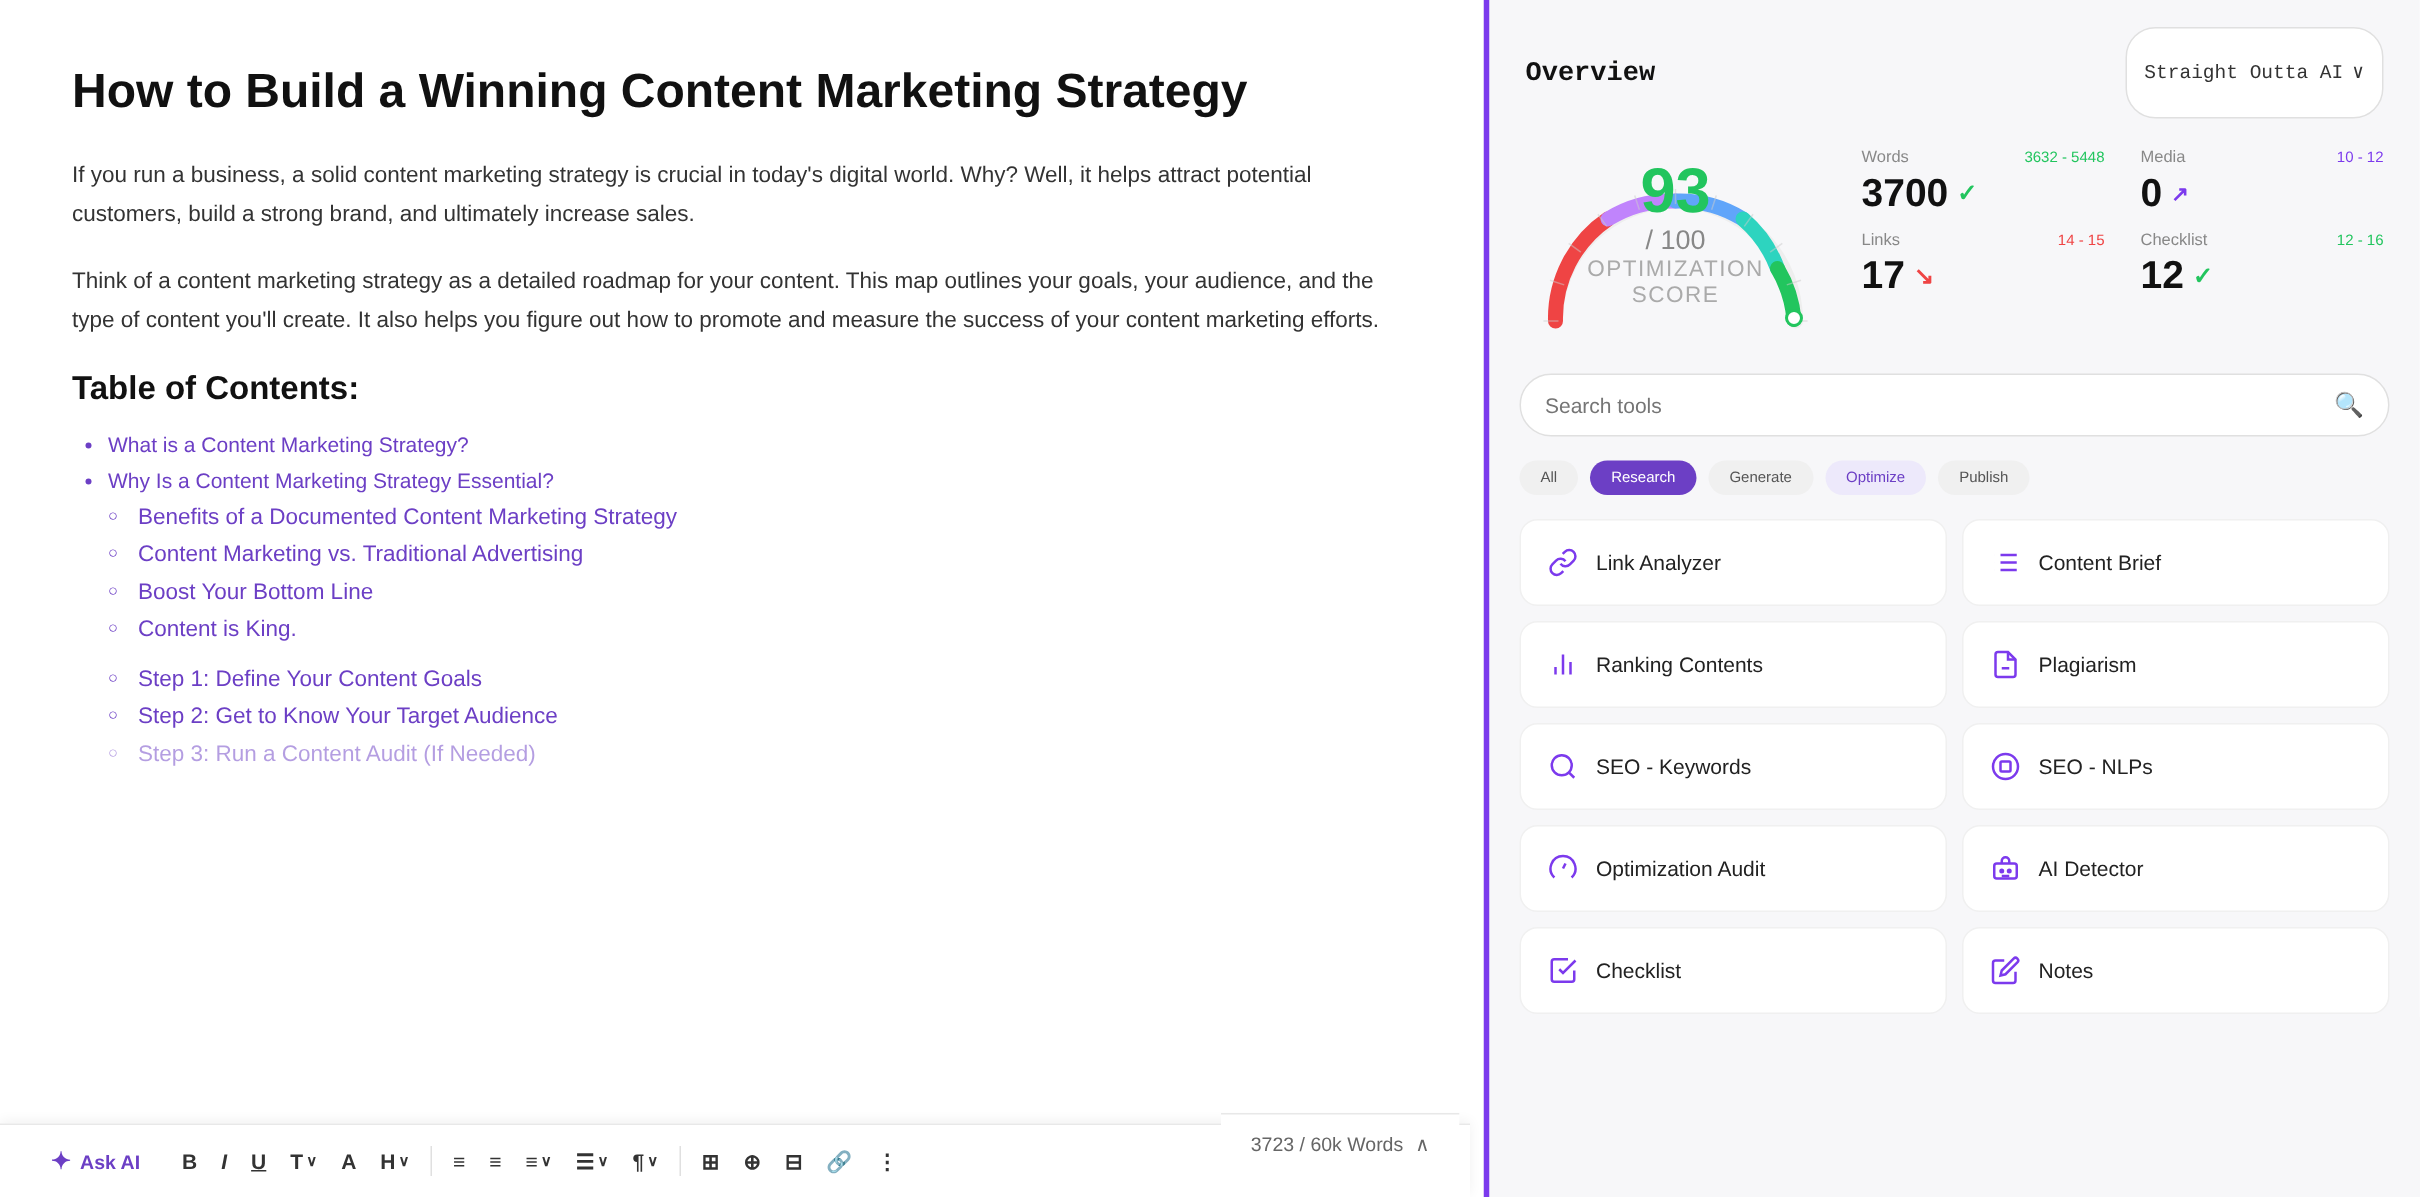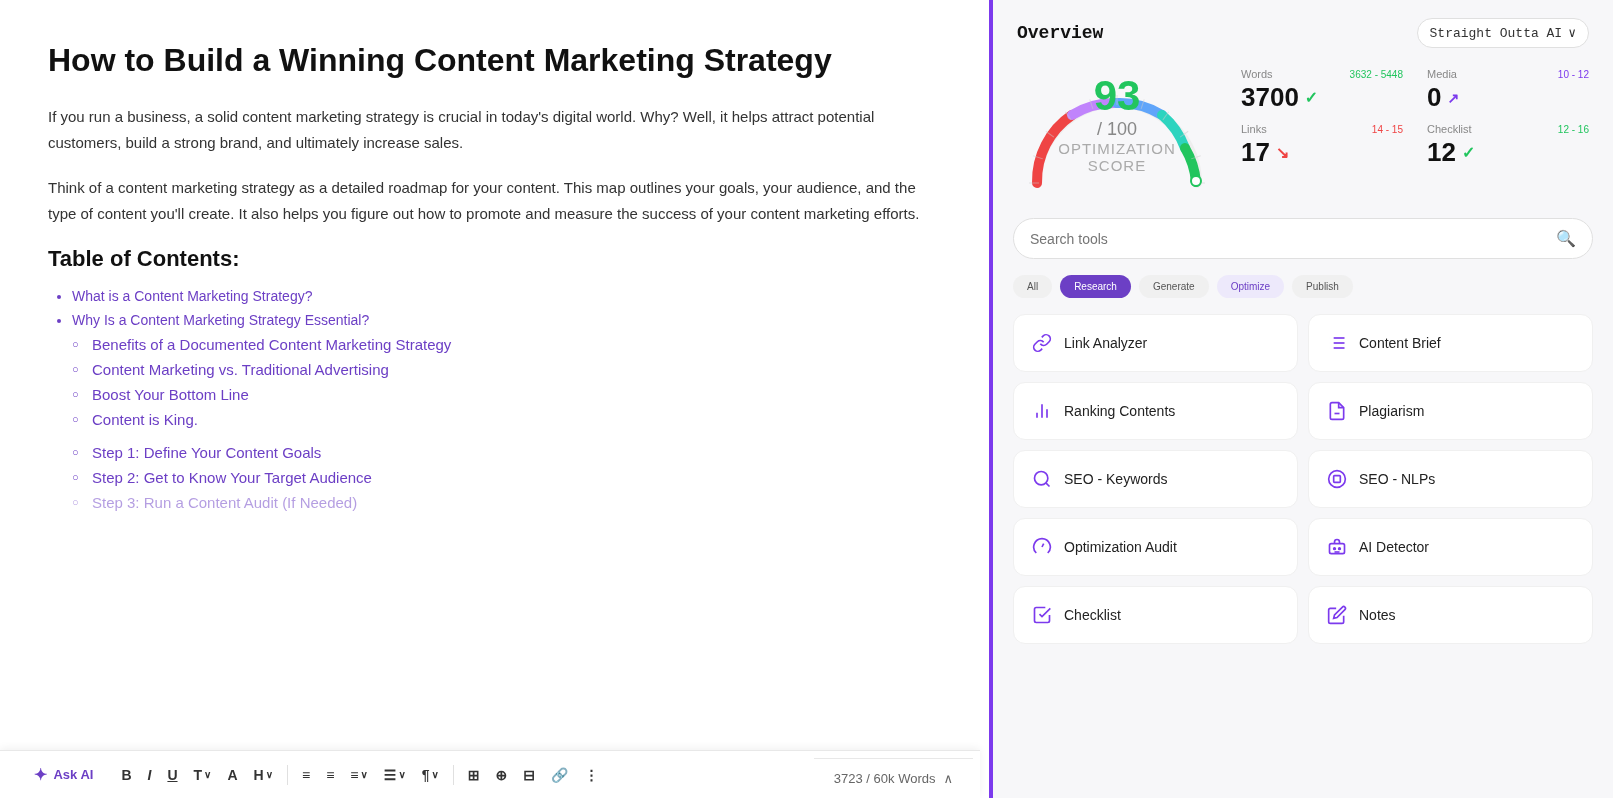--- a/index.html
+++ b/index.html
@@ -167,21 +167,21 @@
       color: #111;
     }
 
     .profile-badge {
       display: flex;
       align-items: center;
       gap: 6px;
       background: #fff;
       border: 1px solid #e0e0e0;
       border-radius: 20px;
-      padding: 6px 12px;
+      padding: 22px 12px;
       font-size: 13px;
       font-weight: 500;
       color: #333;
       cursor: pointer;
     }
 
     
     .score-section {
       display: flex;
       align-items: flex-start;
@@ -412,21 +412,21 @@
   <button class="toolbar-btn">☰ <span style="font-size:10px;">∨</span></button>
   <button class="toolbar-btn">¶ <span style="font-size:10px;">∨</span></button>
   <div class="toolbar-divider"></div>
   <button class="toolbar-btn">⊞</button>
   <button class="toolbar-btn">⊕</button>
   <button class="toolbar-btn">⊟</button>
   <button class="toolbar-btn">🔗</button>
   <button class="toolbar-btn">⋮</button>
 </div>
 
-<div class="word-count-bar" style="left: auto; right: 640px; bottom: 0; width: auto; border-top: 1px solid #e8e8e8; margin-top: 28px;">
+<div class="word-count-bar" style="left: auto; right: 640px; bottom: 16px; width: auto; border-top: 1px solid #e8e8e8; margin-top: 28px;">
   <span>3723 / 60k Words</span>
   <span>∧</span>
 </div>
 
 <div class="panel-divider"></div>
 
 <div class="sidebar">
 
   <div class="sidebar-header">
     <span class="sidebar-title">Overview</span>

